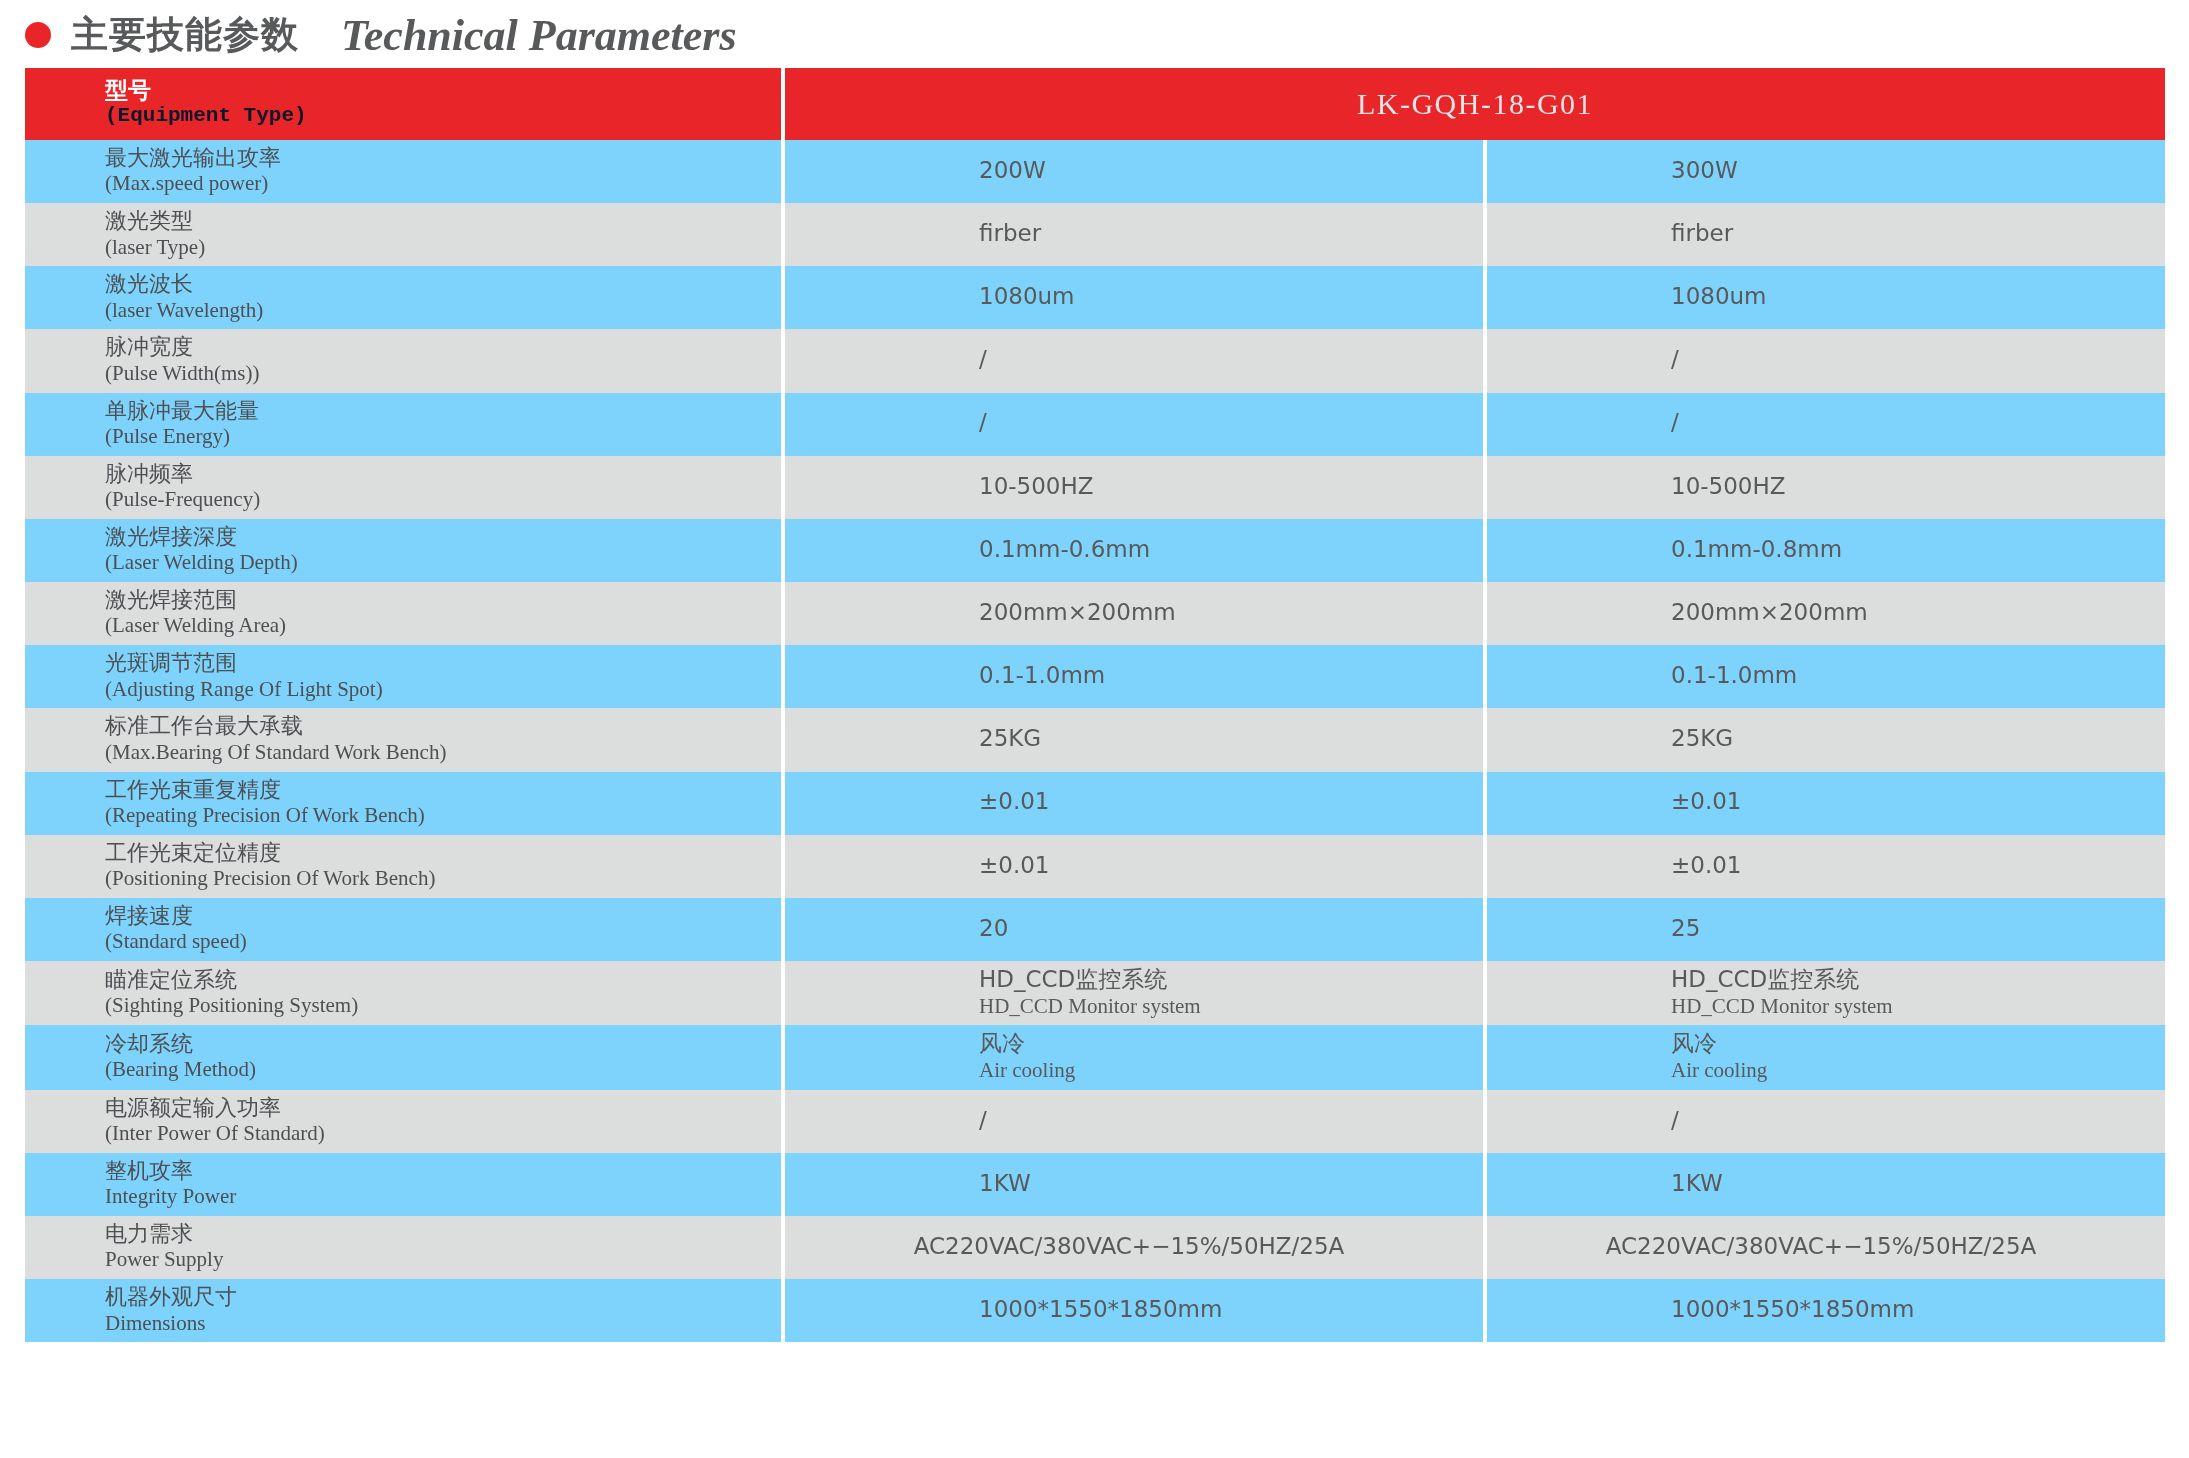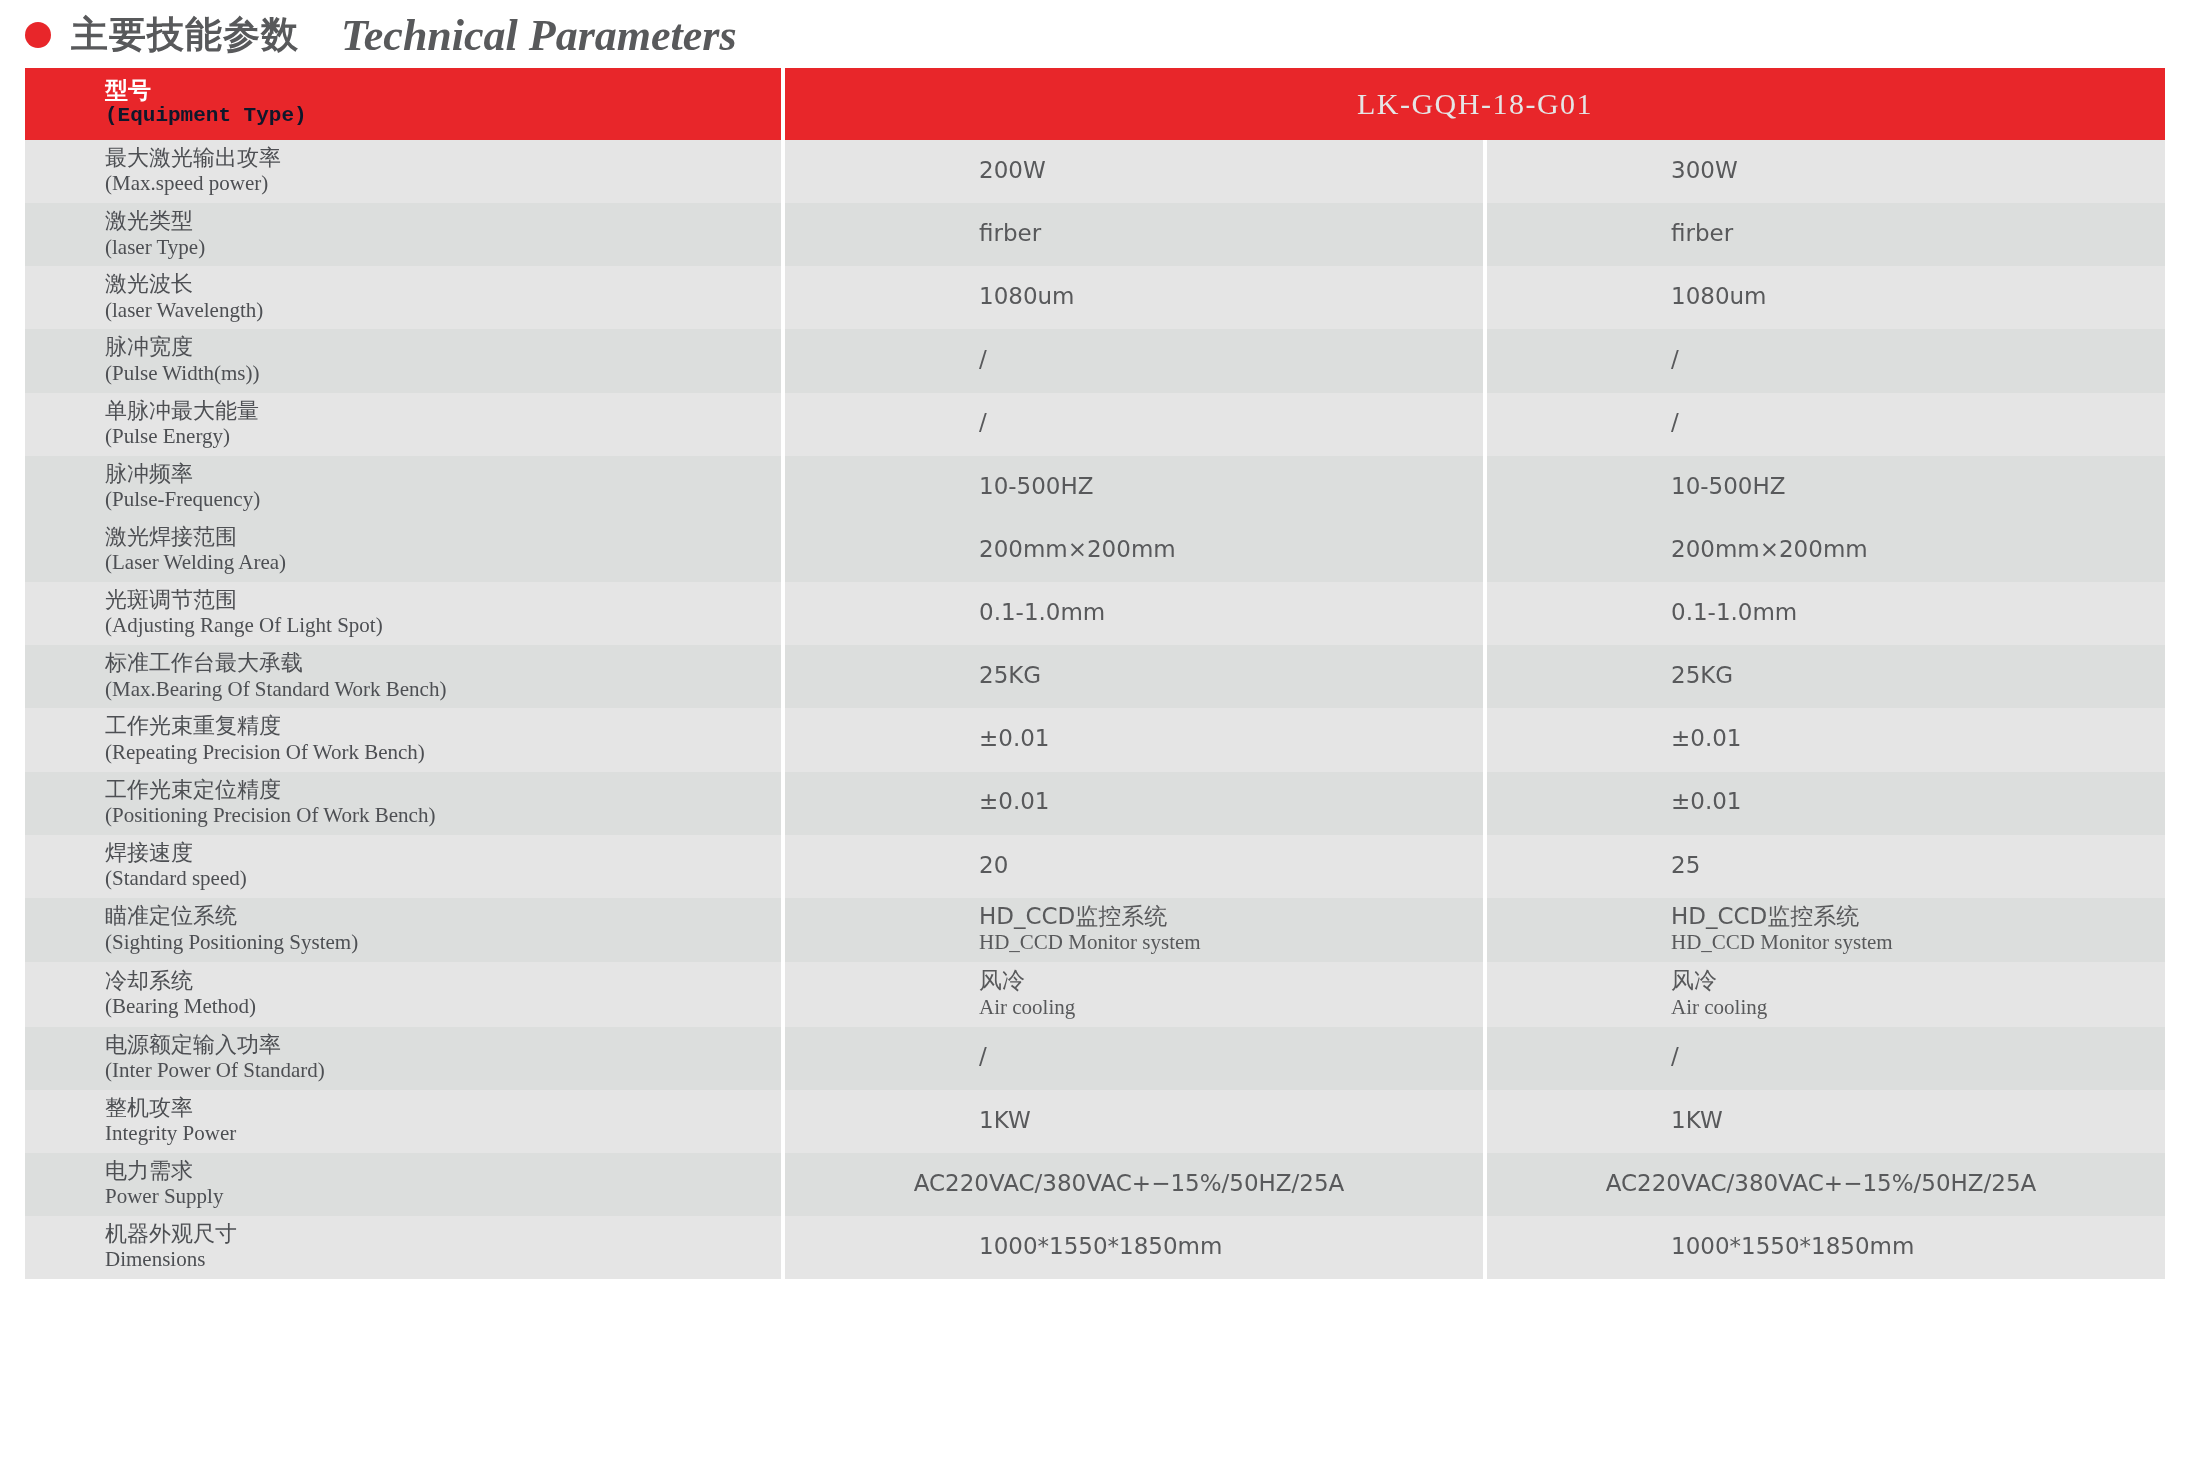--- a/index.html
+++ b/index.html
@@ -96,21 +96,21 @@
     text-align: center;
     font-family: "Liberation Serif", serif;
     font-size: 30px;
     font-weight: 400;
     color: #e5e5e5;
     letter-spacing: 1.5px;
     border-left: 4px solid #ffffff;
   }
 
   
-  tr.row-light td { background: #e5e5e5; }
+  tr.row-light td { background: #7dd3fc; }
   tr.row-dark  td { background: #dcdedd; }
 
   td.cell-label {
     padding: 5px 10px 7px 80px;
     text-align: left;
   }
   .lab-cn {
     font-family: "DejaVu Sans", sans-serif;
     font-size: 22px;
     color: #4d4f53;
@@ -218,20 +218,28 @@
         <td class="cell-val"><div class="val-box"><div class="val-main">/</div></div></td>
       </tr>
       <tr class="row-dark">
         <td class="cell-label">
           <div class="lab-cn">脉冲频率</div>
           <div class="lab-en">(Pulse-Frequency)</div>
         </td>
         <td class="cell-val"><div class="val-box"><div class="val-main">10-500HZ</div></div></td>
         <td class="cell-val"><div class="val-box"><div class="val-main">10-500HZ</div></div></td>
       </tr>
+      <tr class="row-light">
+        <td class="cell-label">
+          <div class="lab-cn">激光焊接深度</div>
+          <div class="lab-en">(Laser Welding Depth)</div>
+        </td>
+        <td class="cell-val"><div class="val-box"><div class="val-main">0.1mm-0.6mm</div></div></td>
+        <td class="cell-val"><div class="val-box"><div class="val-main">0.1mm-0.8mm</div></div></td>
+      </tr>
       <tr class="row-dark">
         <td class="cell-label">
           <div class="lab-cn">激光焊接范围</div>
           <div class="lab-en">(Laser Welding Area)</div>
         </td>
         <td class="cell-val"><div class="val-box"><div class="val-main">200mm×200mm</div></div></td>
         <td class="cell-val"><div class="val-box"><div class="val-main">200mm×200mm</div></div></td>
       </tr>
       <tr class="row-light">
         <td class="cell-label">

